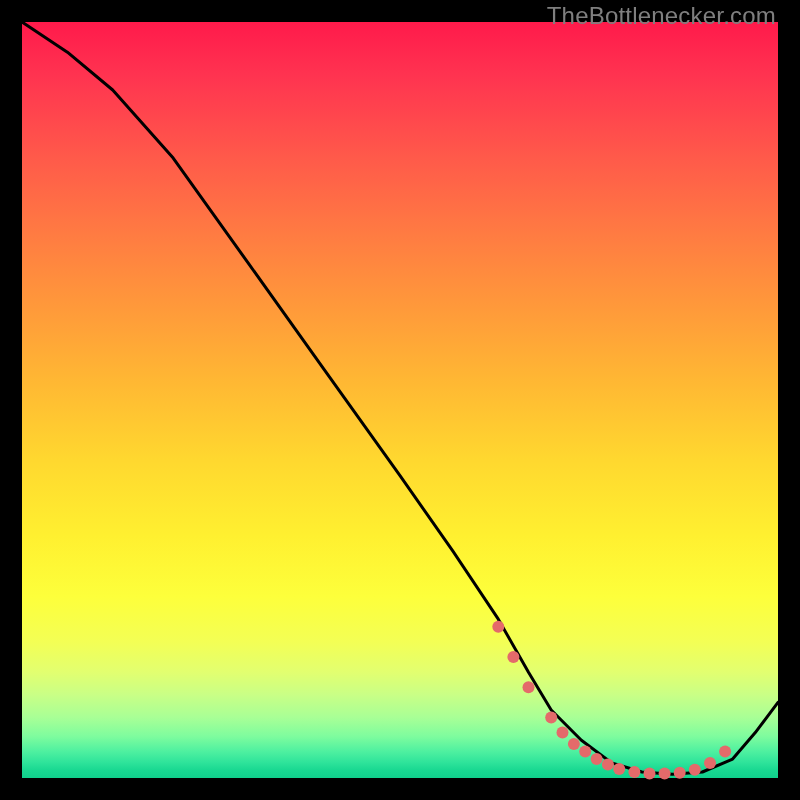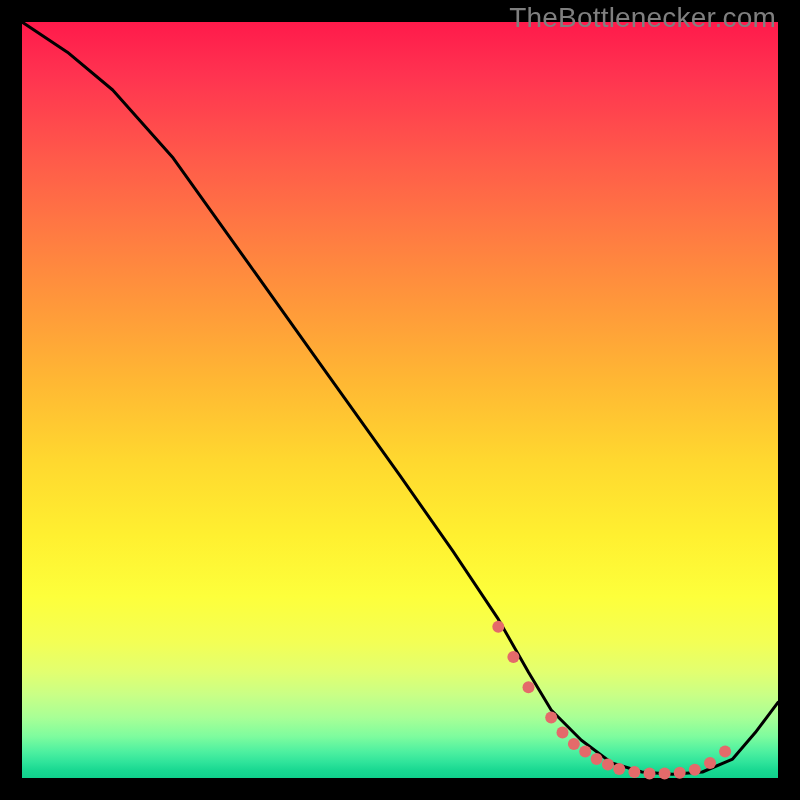--- a/index.html
+++ b/index.html
@@ -42,21 +42,21 @@
       #2de39a 98%,
       #18d891 99%,
       #10d08c 100%
     );
   }
   .watermark {
     position: absolute;
     top: 2px;
     right: 24px;
     color: #7f7f7f;
-    font-size: 28px;
+    font-size: 24px;
     letter-spacing: 0.2px;
     font-weight: 500;
   }
   svg.curve {
     position: absolute;
     left: 0;
     top: 0;
     width: 756px;
     height: 756px;
     overflow: visible;

